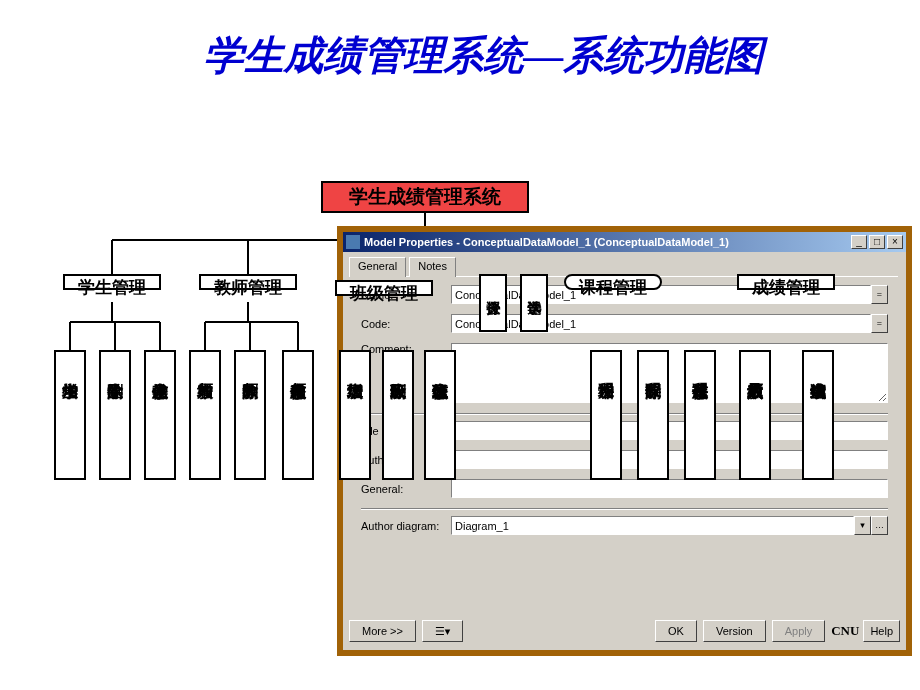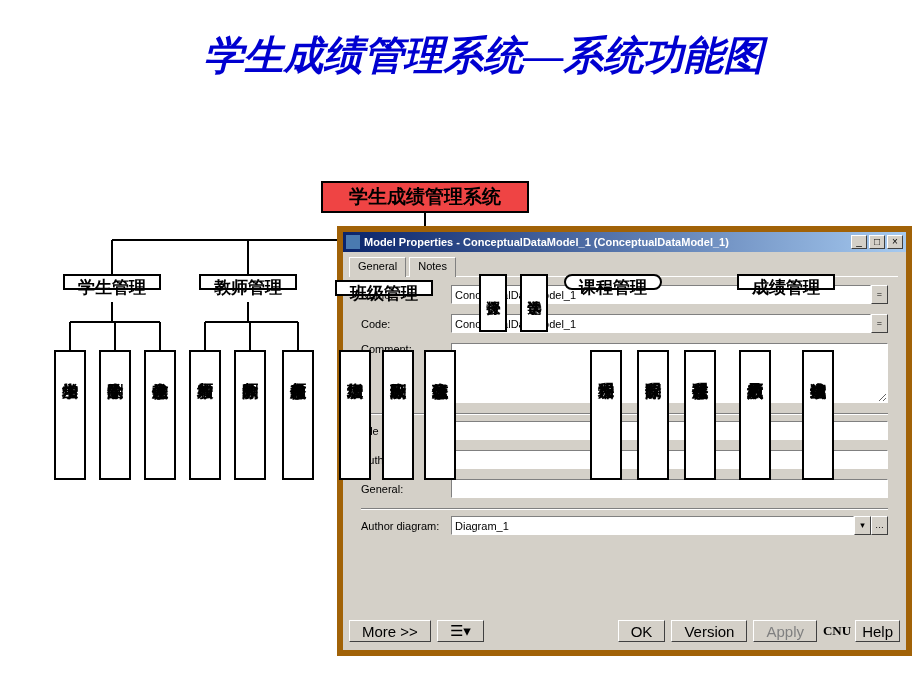--- a/index.html
+++ b/index.html
@@ -26,21 +26,21 @@
 .tab { display: inline-block; height: 20px; background:#d4d0c8; border:1px solid #fff; border-bottom:none; border-right-color:#808080; padding:2px 8px; position:relative; top:1px; }
 
 .form { margin: 0 8px; padding: 8px 10px; border-top: 1px solid #fff; }
 .row { display: flex; align-items: center; margin-bottom: 10px; font-size: 11px; }
 .row label { width: 90px; }
 .inp { flex:1; height:19px; background:#fff; border:1px solid #808080; border-right-color:#fff; border-bottom-color:#fff; padding:1px 3px; font-size:11px; }
 .dd-wrap { flex:1; display:flex; }
 .dd-btn { width:17px; height:19px; background:#d4d0c8; border:1px solid #fff; border-right-color:#404040; border-bottom-color:#404040; text-align:center; line-height:16px; font-size:9px; }
 
 .btm-bar { position:absolute; left:6px; right:6px; bottom:8px; display:flex; align-items:center; gap:6px; }
-.btn { height:22px; background:#d4d0c8; border:1px solid #fff; border-right-color:#404040; border-bottom-color:#404040; padding:0 12px; font-size:15px; font-family:Tahoma,sans-serif; }
+.btn { height:22px; background:#d4d0c8; border:1px solid #fff; border-right-color:#404040; border-bottom-color:#404040; padding:0 12px; font-size:11px; font-family:Tahoma,sans-serif; }
 .btn.disabled { color:#808080; }
 .spacer { flex:1; }
 </style>
 </head>
 <body>
 
 <div class="title">学生成绩管理系统—系统功能图</div>
 
 <svg class="lines">
 

